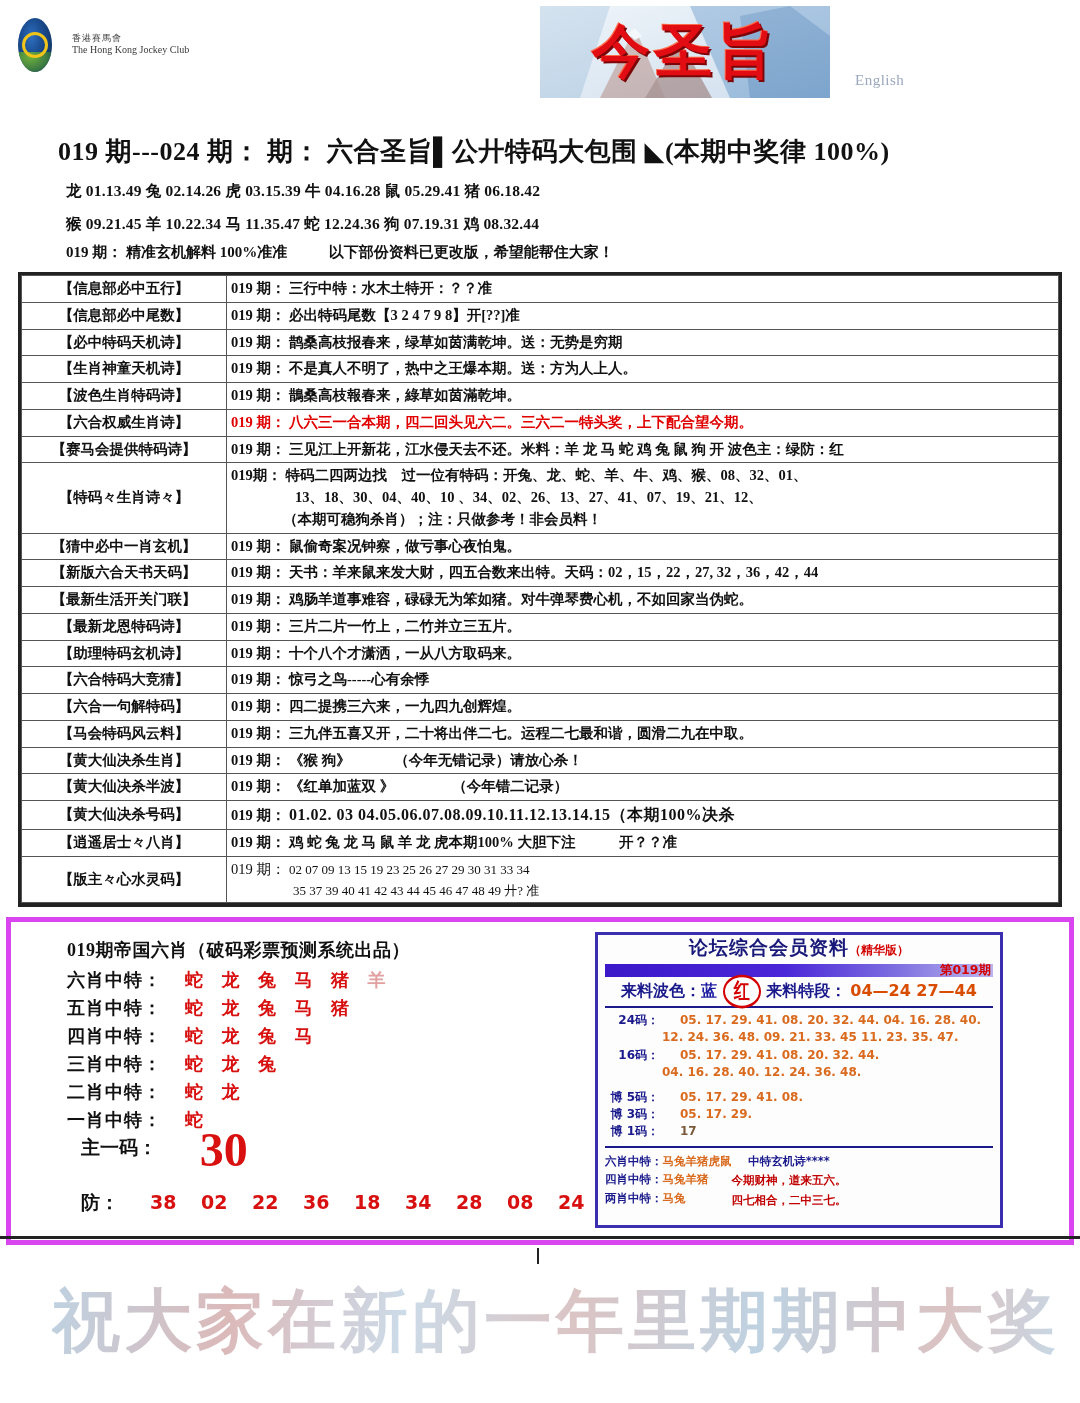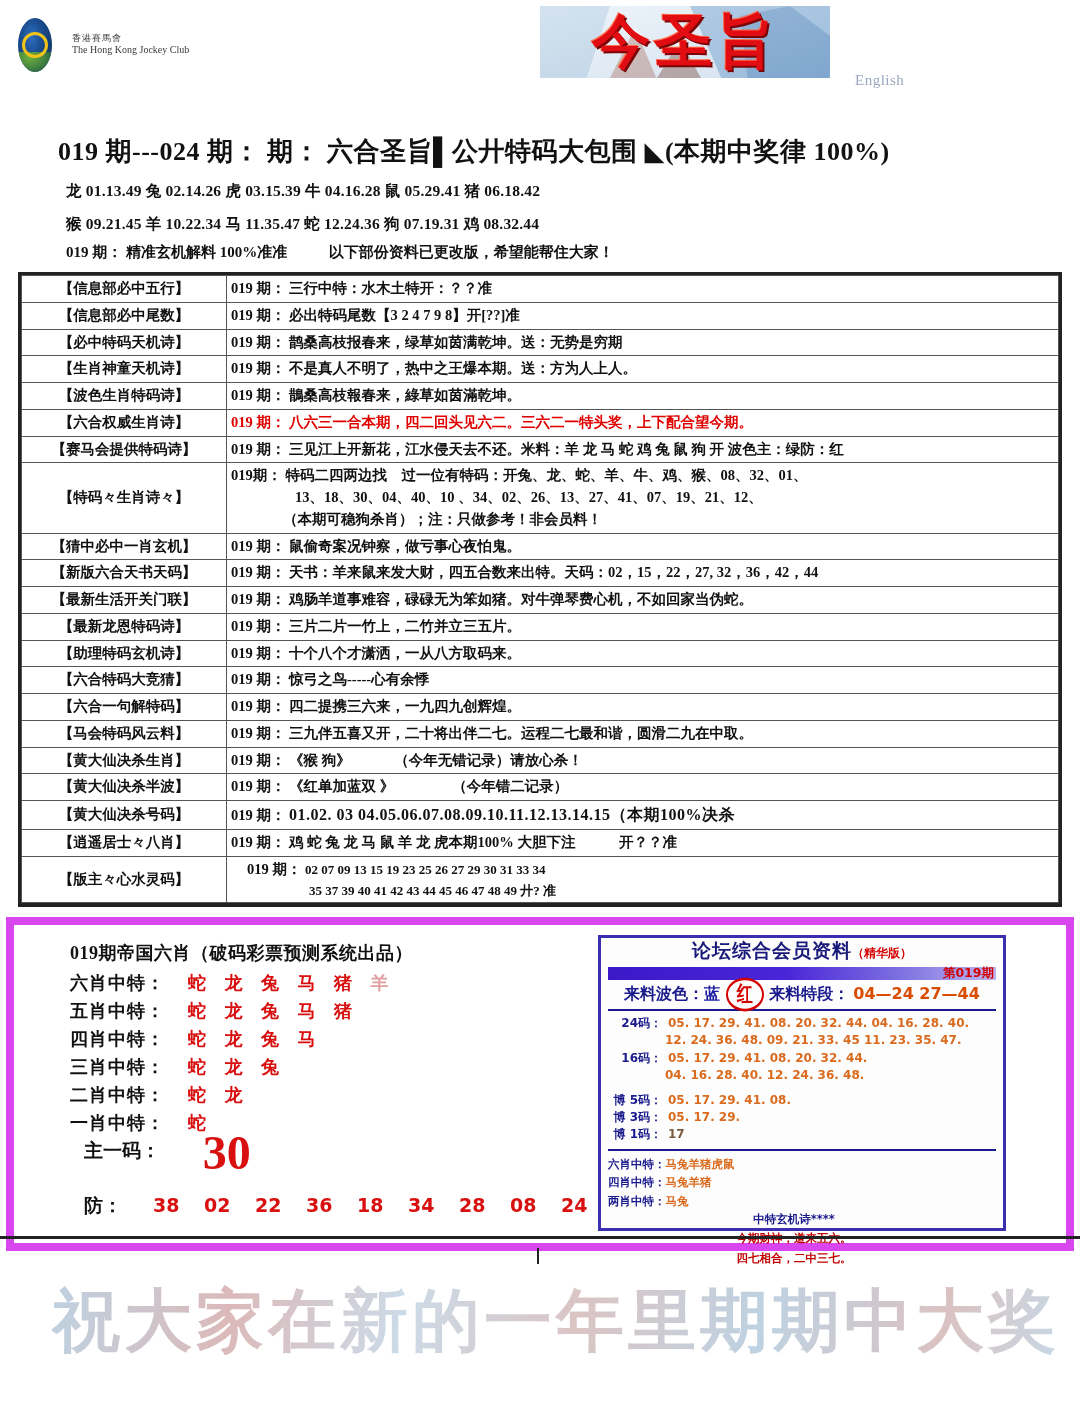--- a/index.html
+++ b/index.html
@@ -18,21 +18,21 @@
     background:radial-gradient(ellipse at 40% 35%,#2f6fc0 0%,#1b4e92 35%,#123a6e 70%,#0d2c54 100%);
     position:relative;overflow:hidden;}
   .hkjc-mark:after{content:"";position:absolute;left:50%;top:50%;transform:translate(-50%,-50%);
     width:20px;height:20px;border:3px solid #f0c419;border-radius:50%;}
   .hkjc-mark:before{content:"";position:absolute;left:0;bottom:-6px;width:40px;height:26px;
     background:radial-gradient(ellipse at 30% 20%,#6fae3a 0%,rgba(70,140,50,.75) 45%,rgba(20,60,100,0) 72%);}
   .hkjc-txt{line-height:1.25;}
   .hkjc-cn{font-size:9px;letter-spacing:1px;color:#3a3a3a;font-family:"DejaVu Sans",sans-serif;}
   .hkjc-en{font-size:10px;color:#3a3a3a;font-family:"Liberation Serif",serif;}
 
-  .banner{position:absolute;left:540px;top:6px;width:290px;height:72px;
+  .banner{position:absolute;left:540px;top:6px;width:290px;height:92px;
     background:linear-gradient(150deg,#cfe0f2 0%,#e9f1f8 30%,#ffffff 52%,#dce8f4 78%,#b9cfe6 100%);
     overflow:hidden;}
   .banner .peaks{position:absolute;inset:0;}
   .banner-txt{position:absolute;left:0;top:0;width:100%;height:100%;
     display:flex;align-items:center;justify-content:center;gap:14px;
     font-family:"DejaVu Sans",sans-serif;font-weight:700;font-size:58px;color:#e20d12;
     text-shadow:2px 2px 0 #7a0608,-1px -1px 0 #ff6a4a;letter-spacing:4px;}
   .english{position:absolute;left:855px;top:72px;font-size:15px;color:#9aa7bd;
     font-family:"Liberation Serif",serif;letter-spacing:.5px;}
 
@@ -45,24 +45,24 @@
 
   
   .tbl-wrap{margin:0 18px;border:3px solid #222;border-bottom:4px solid #222;}
   table.main{width:100%;border-collapse:collapse;table-layout:fixed;}
   table.main td{border:1px solid #555;padding:2px 4px;vertical-align:middle;
     font-size:14.5px;font-weight:700;line-height:1.5;}
   td.k{width:196px;text-align:center;white-space:nowrap;font-size:15px;}
   td.v{padding-left:10px;}
   .red{color:#e00000;}
   .big{font-size:16px;letter-spacing:.5px;}
-  .sm{font-size:13px;font-weight:700;margin-left:16px;}
-
-  
-  .lower{margin:10px 6px 0 6px;border:8px solid #d946ef;height:318px;position:relative;background:#fff;}
+  .sm{font-size:13px;font-weight:400;}
+
+  
+  .lower{margin:10px 6px 0 6px;border:5px solid #d946ef;height:318px;position:relative;background:#fff;}
   .lower-left{position:absolute;left:56px;top:16px;width:500px;}
   .ll-title{font-size:18px;font-weight:700;margin-bottom:6px;letter-spacing:.5px;}
   .ll-row{font-size:18px;font-weight:700;margin:4px 0;letter-spacing:1px;}
   .ll-row .lbl{display:inline-block;width:118px;}
   .ll-row .vals{color:#d81010;letter-spacing:7px;}
   .ll-row .vals.fade{color:#e2a0a0;}
   .main-code{position:absolute;left:70px;top:200px;font-size:19px;font-weight:700;}
   .main-code .num{color:#d81010;font-size:48px;font-weight:700;
     font-family:"Liberation Serif",serif;margin-left:38px;vertical-align:-12px;}
   .guard{position:absolute;left:70px;top:268px;font-size:19px;font-weight:700;}
@@ -83,26 +83,26 @@
   .mb-wave{font-size:16px;font-weight:700;color:#1a1a8c;text-align:center;margin:2px 0 1px;
     font-family:"DejaVu Sans",sans-serif;position:relative;}
   .mb-wave .v{color:#1a1aa0;}
   .mb-wave .r{color:#d40000;}
   .mb-wave .seg{color:#d94d00;margin-left:4px;}
   .mb-wave .circ{display:inline-block;border:2px solid #d40000;border-radius:50%;
     padding:0 9px;transform:scaleY(1.35);}
   .mb-hr{border-top:2px solid #1a1a8c;margin:2px 0 4px;}
   .mb-line{font-size:12px;font-weight:700;color:#d96a1e;
     font-family:"DejaVu Sans",sans-serif;line-height:1.45;white-space:nowrap;}
-  .mb-line .lab{color:#1a1a8c;display:inline-block;width:54px;text-align:right;margin-right:6px;}
+  .mb-line .lab{color:#1a1a8c;display:inline-block;width:54px;text-align:right;margin-right:21px;}
   .mb-line .cont{display:inline-block;width:57px;}
   .mb-line .plain{color:#7a5a3a;}
   .mb-gap{height:7px;}
   .mb-hr2{border-top:2px solid #1a1a8c;margin:5px 0 4px;}
-  .mb-foot{display:flex;justify-content:flex-start;flex-direction:column;}
+  .mb-foot{display:flex;justify-content:flex-start;}
   .mb-foot-l{font-size:11.5px;font-weight:700;color:#1a1a8c;line-height:1.6;
     font-family:"DejaVu Sans",sans-serif;}
   .mb-foot-l .o{color:#d96a1e;}
   .mb-foot-r{font-size:11.5px;font-weight:700;color:#1a1a8c;line-height:1.7;text-align:center;
     font-family:"DejaVu Sans",sans-serif;padding-right:16px;}
   .mb-foot-r .poem{color:#c00000;}
 
   
   .wish{position:absolute;left:0;top:1258px;width:1080px;height:110px;}
   .wish .tick{position:absolute;left:537px;top:-10px;width:2px;height:16px;background:#222;}

